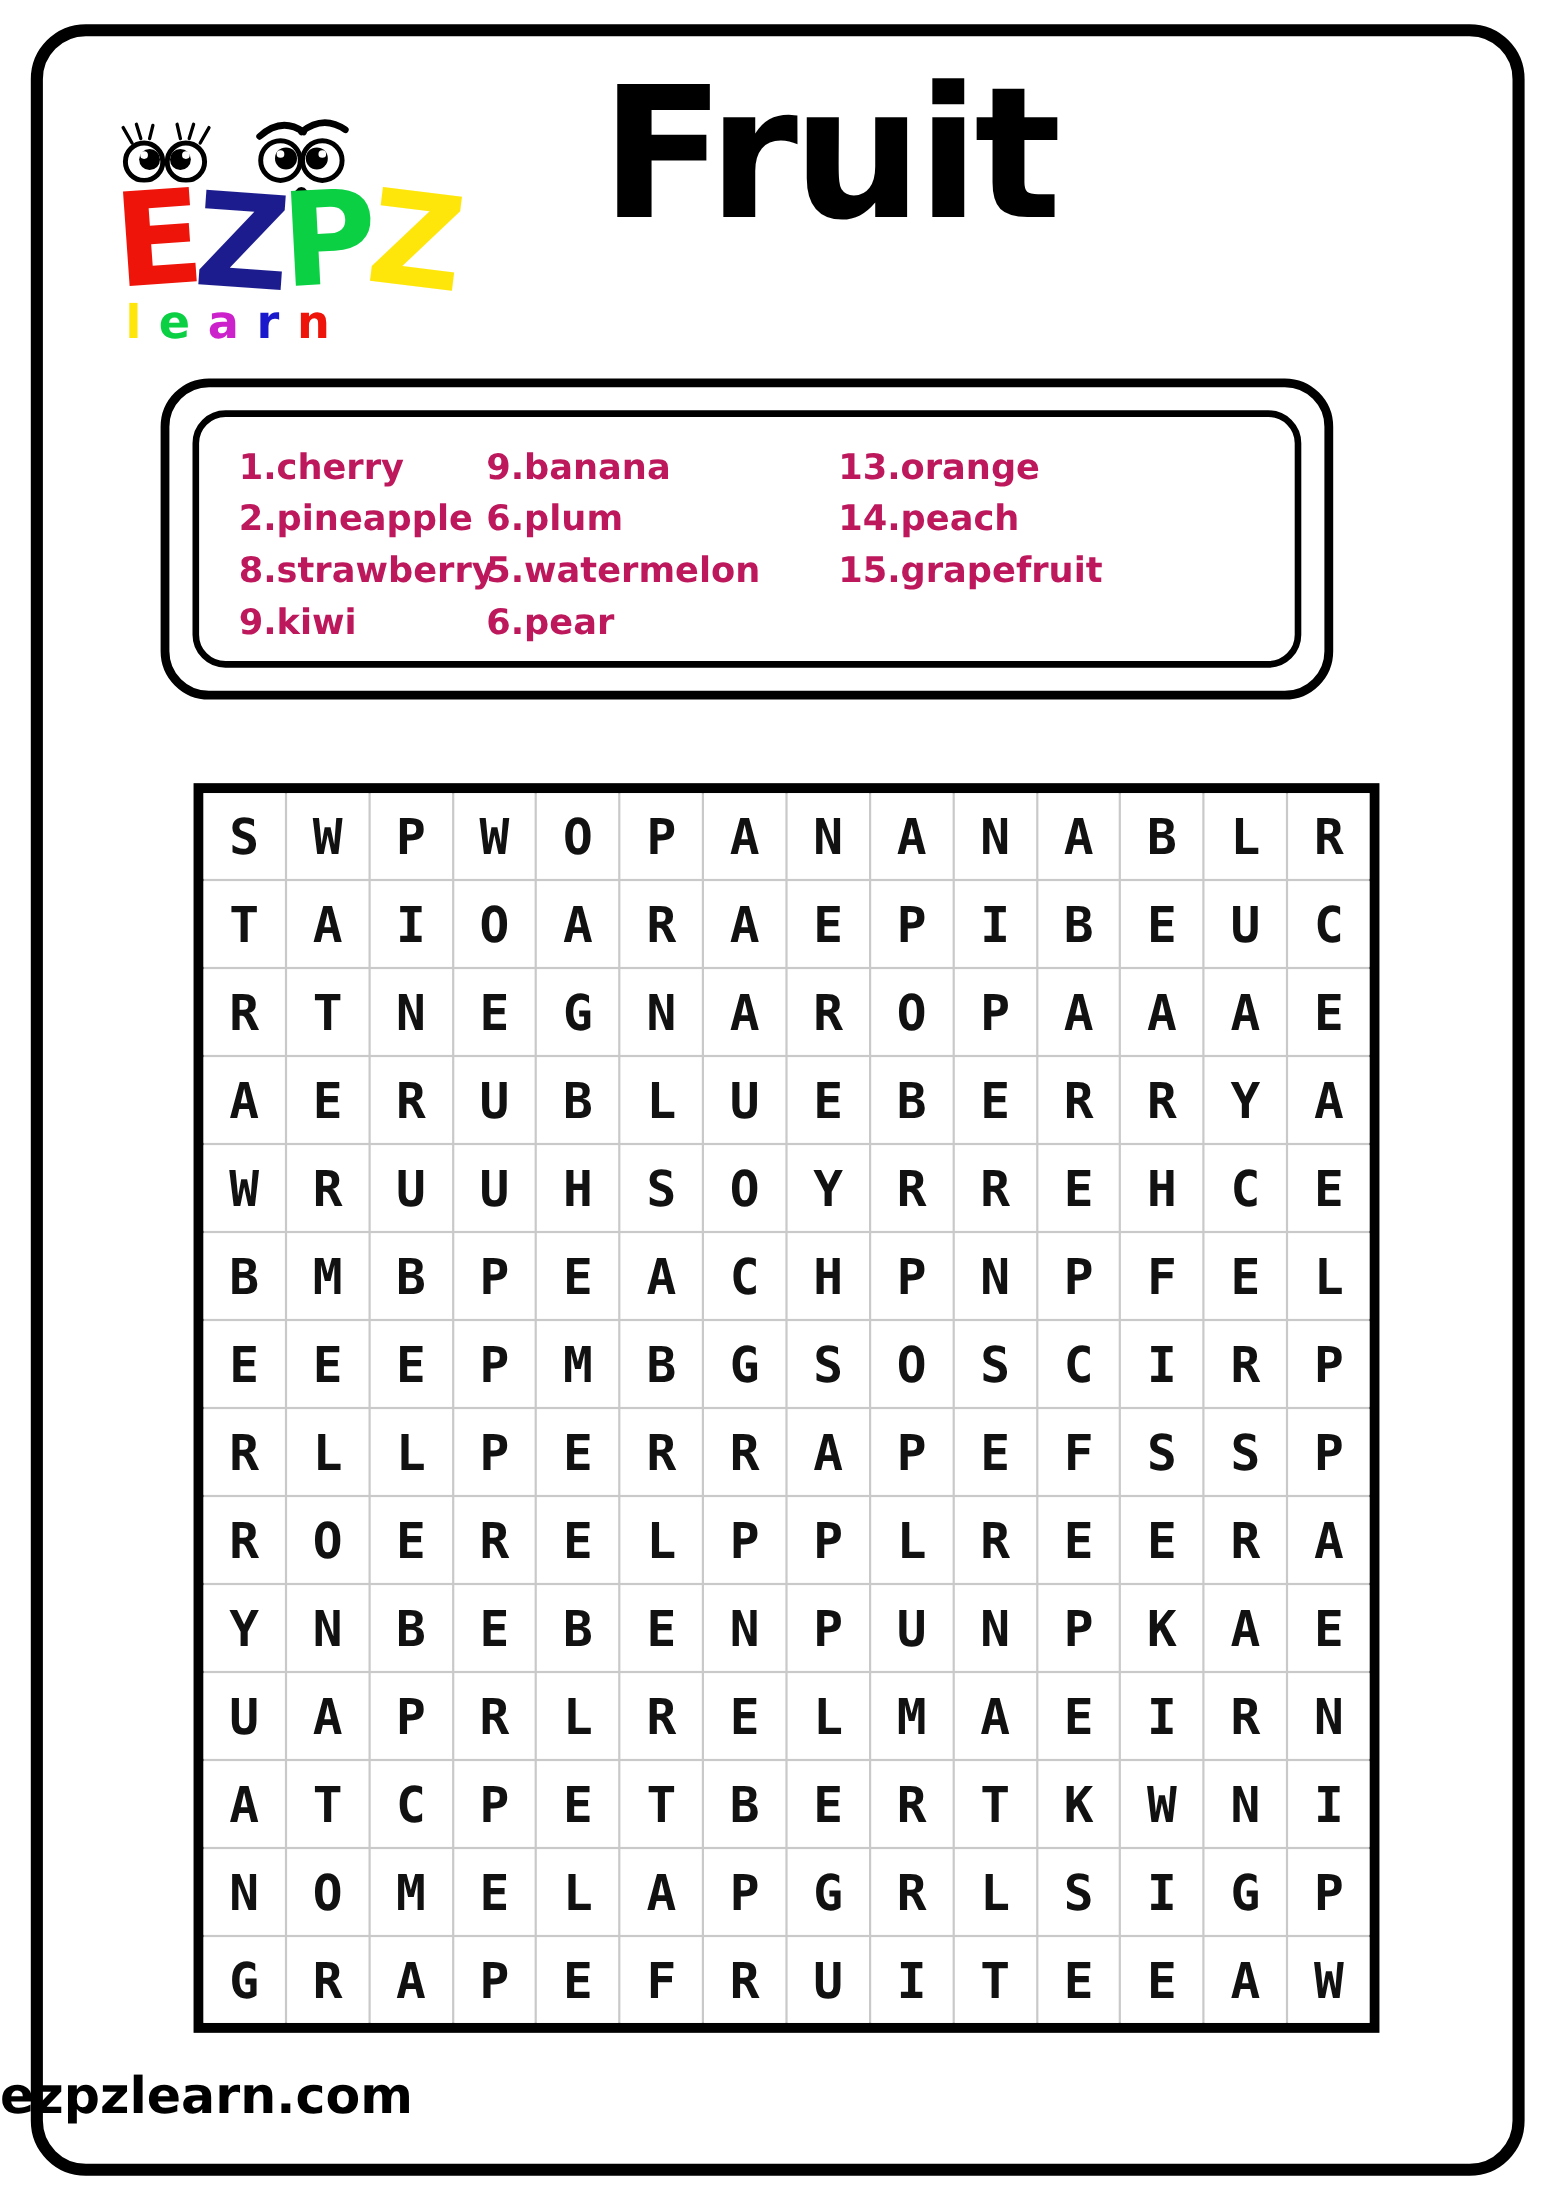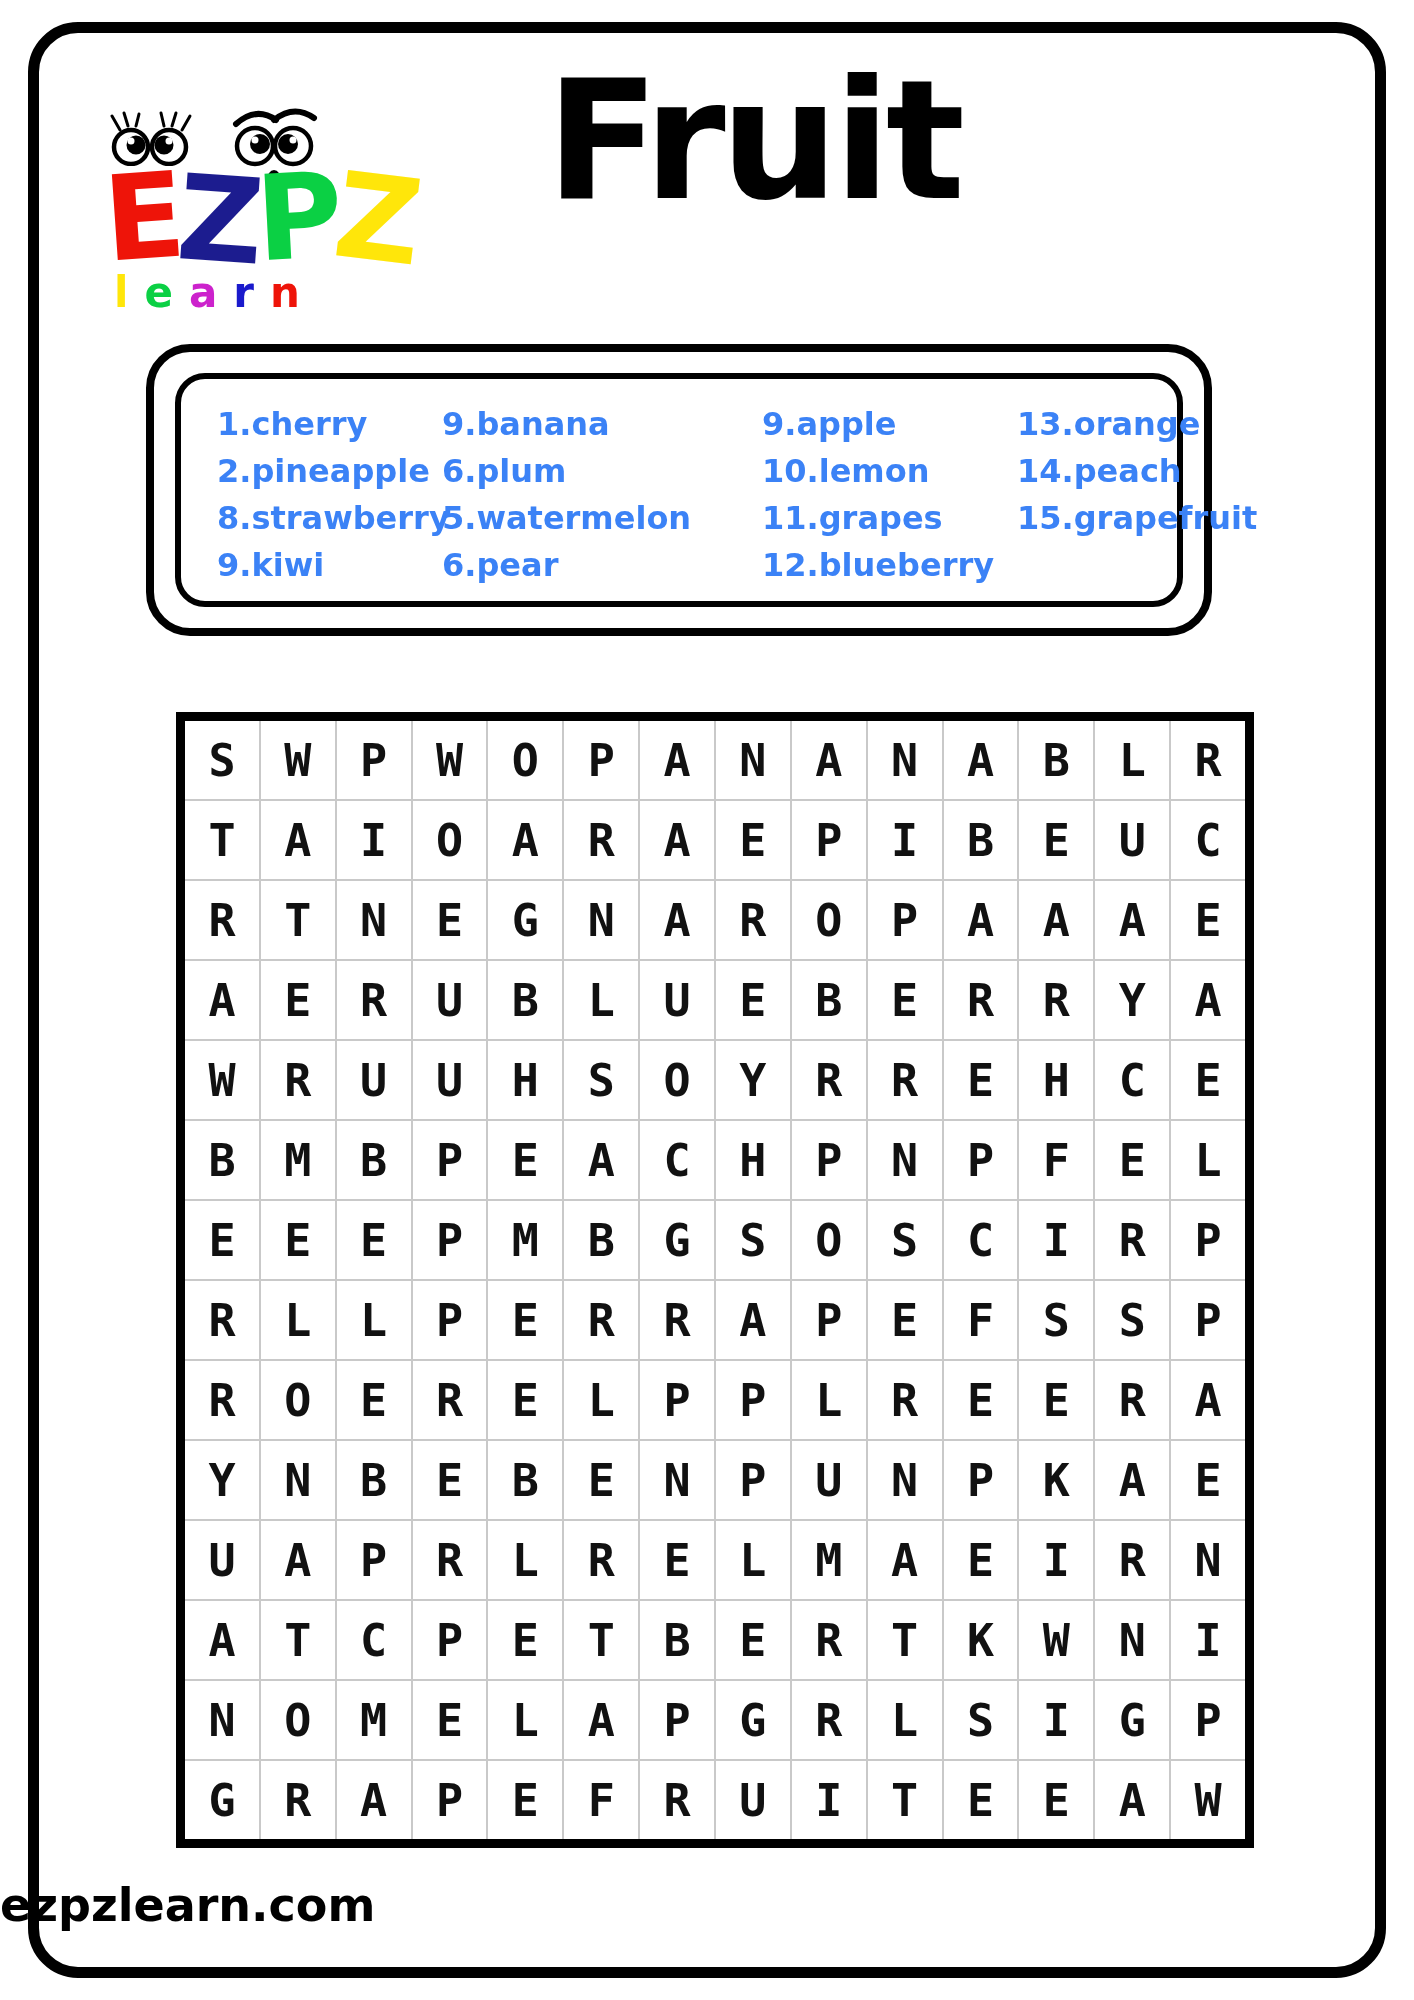--- a/index.html
+++ b/index.html
@@ -51,21 +51,21 @@
   .word-box-inner {
     position: absolute; left: 21px; top: 21px; right: 21px; bottom: 21px;
     box-sizing: border-box;
     border: 6px solid #000; border-radius: 30px;
     display: grid;
     grid-template-columns: 225px 320px 255px auto;
     padding: 22px 0 0 36px;
   }
   .wl-col { display: flex; flex-direction: column; }
   .wl-item {
-    font-size: 32px; font-weight: bold; line-height: 47px; color: #3b82f6;
+    font-size: 32px; font-weight: bold; line-height: 47px; color: #be185d;
     white-space: nowrap;
   }
 
   
   .ws-grid {
     position: absolute; left: 176px; top: 712px;
     width: 1078px; height: 1136px;
     box-sizing: border-box;
     border: 9px solid #000;
     background: #c9c9c9;
@@ -148,26 +148,20 @@
         <span class="wl-item">8.strawberry</span>
         <span class="wl-item">9.kiwi</span>
       </div>
       <div class="wl-col">
         <span class="wl-item">9.banana</span>
         <span class="wl-item">6.plum</span>
         <span class="wl-item">5.watermelon</span>
         <span class="wl-item">6.pear</span>
       </div>
       <div class="wl-col">
-        <span class="wl-item">9.apple</span>
-        <span class="wl-item">10.lemon</span>
-        <span class="wl-item">11.grapes</span>
-        <span class="wl-item">12.blueberry</span>
-      </div>
-      <div class="wl-col">
         <span class="wl-item">13.orange</span>
         <span class="wl-item">14.peach</span>
         <span class="wl-item">15.grapefruit</span>
       </div>
     </div>
 </div>
 
 <div class="ws-grid">
     <div class="ws-cell">S</div>
     <div class="ws-cell">W</div>

